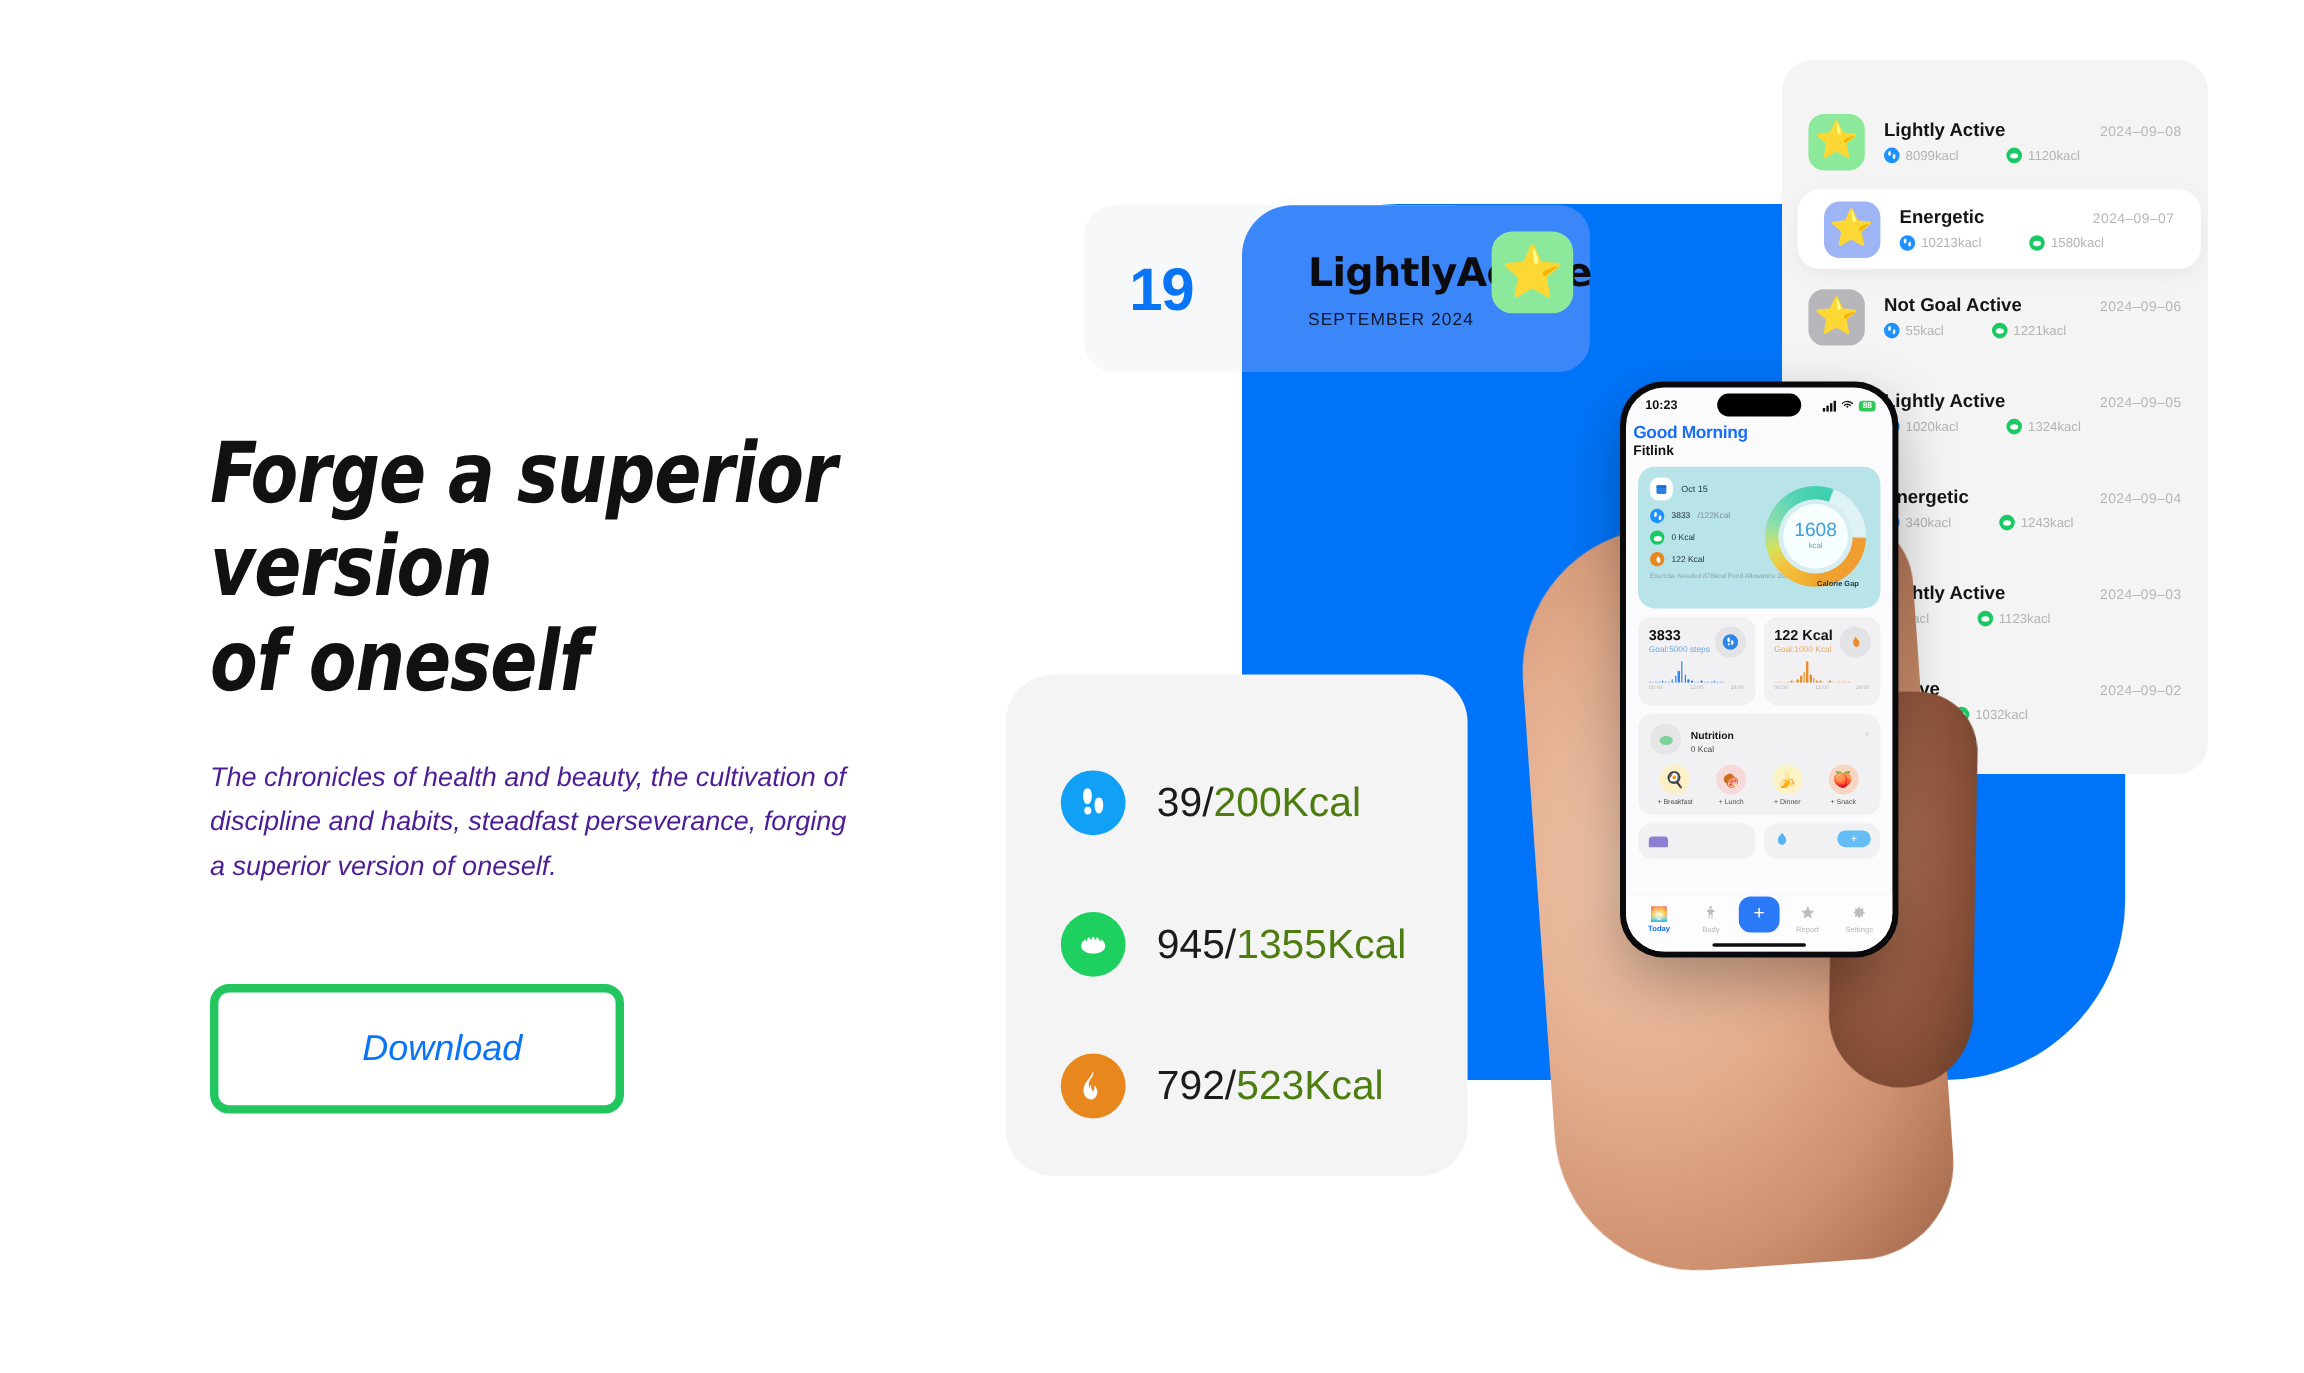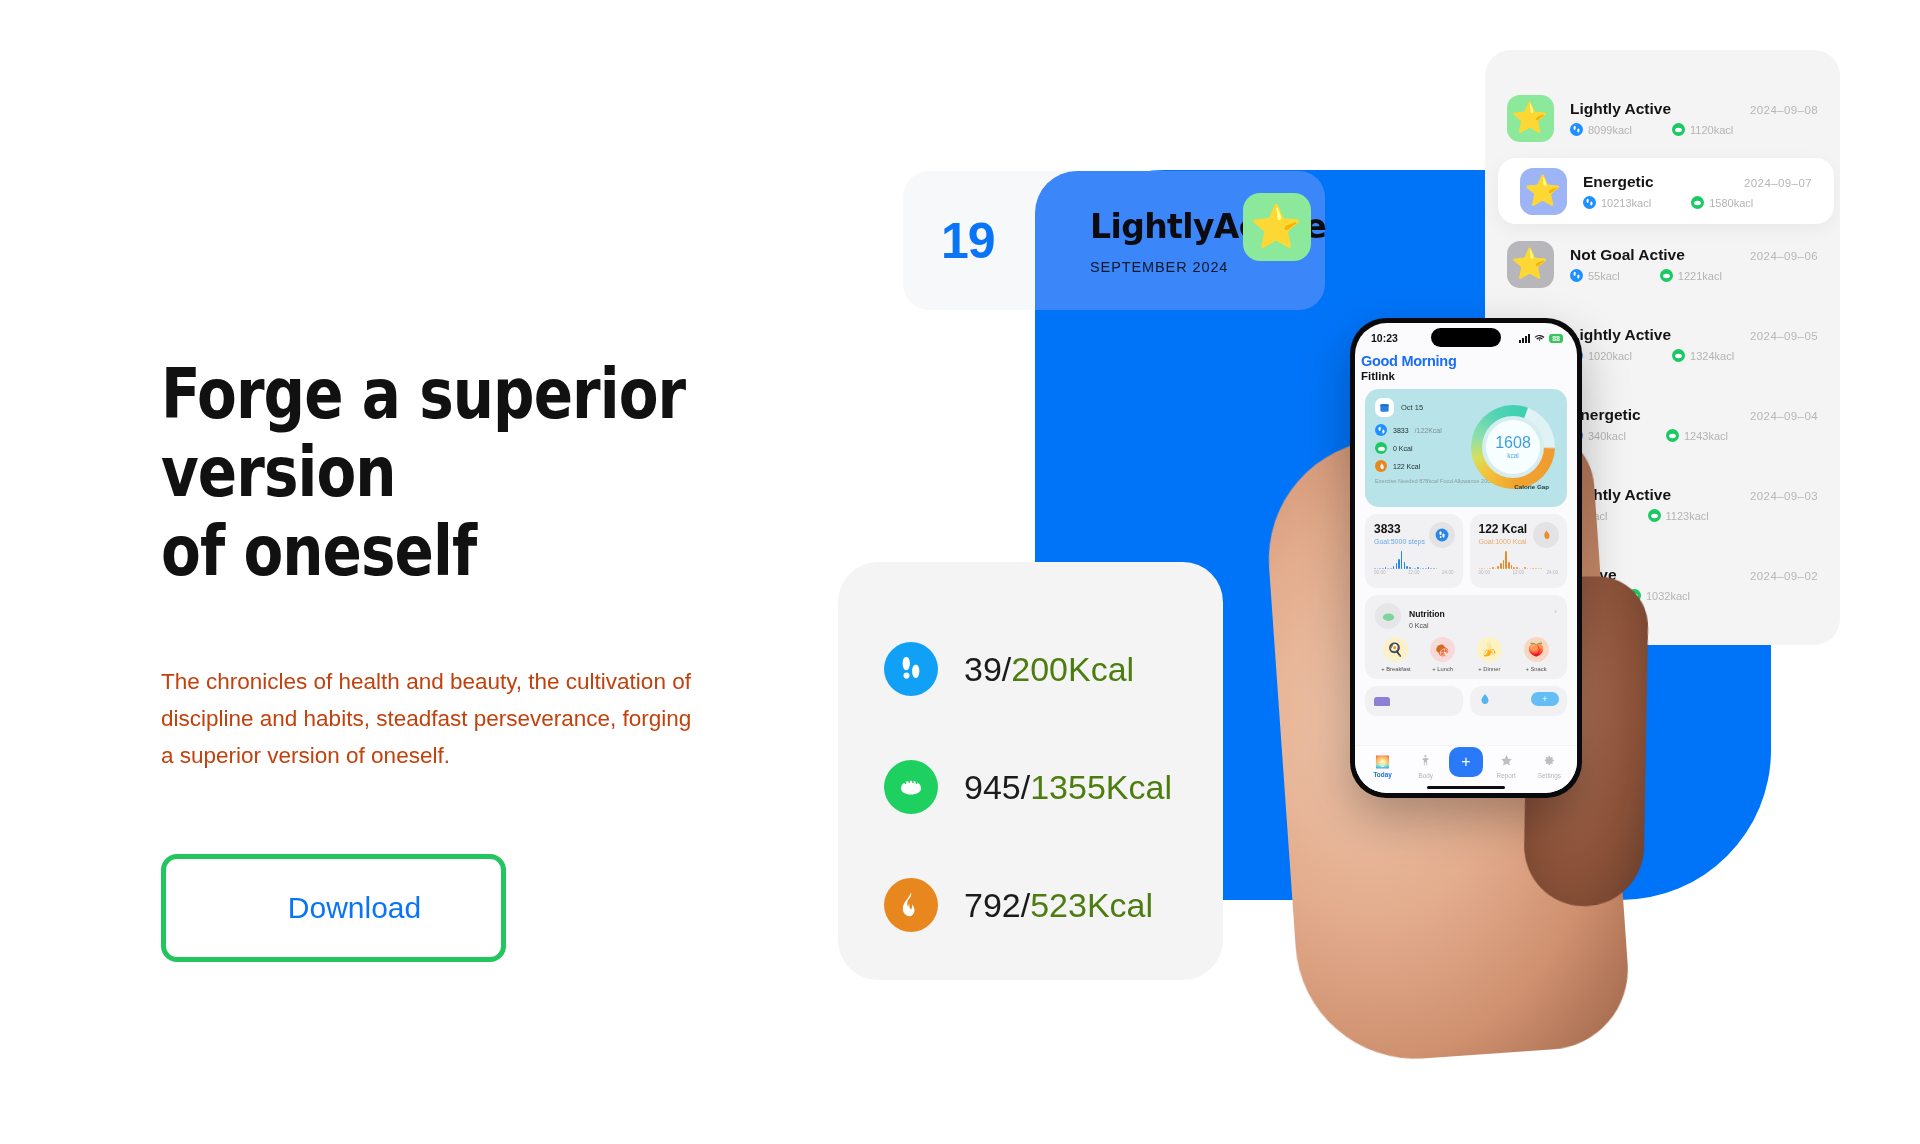--- a/index.html
+++ b/index.html
@@ -5,48 +5,48 @@
   * { box-sizing: border-box; margin: 0; padding: 0; }
   html, body {
     width: 1920px; height: 1144px;
     background: #ffffff;
     font-family: "Liberation Sans", sans-serif;
     overflow: hidden;
   }
   #stage { position: relative; width: 1920px; height: 1144px; background: #fff; }
 
   
-  .hero-copy { position: absolute; left: 161px; top: 355px; width: 820px; }
+  .hero-copy { position: absolute; left: 175px; top: 355px; width: 820px; font-style: italic; }
   .hero-title {
     font-family: "DejaVu Sans Condensed", "Liberation Sans Narrow", "Liberation Sans", sans-serif;
     font-weight: 700;
     font-size: 70px;
     line-height: 1.12;
     letter-spacing: -1px;
     color: #111111;
     font-stretch: condensed;
     transform: scaleX(0.92);
     transform-origin: left top;
     white-space: pre-line;
   }
   .hero-sub {
-    margin-top: 74px;
+    margin-top: 40px;
     font-size: 22.5px;
     line-height: 1.63;
-    color: #c2410c;
+    color: #4c1d95;
     width: 640px;
     white-space: pre-line;
   }
   .download-btn {
     margin-top: 80px;
     display: inline-flex;
     align-items: center;
     justify-content: center;
     width: 345px; height: 108px;
-    border: 5px solid #22c55e;
+    border: 7px solid #22c55e;
     border-radius: 16px;
     color: #0a74f6;
     font-size: 30px;
     font-weight: 400;
     background: transparent;
     cursor: pointer;
     padding-left: 42px;
   }
 
   

